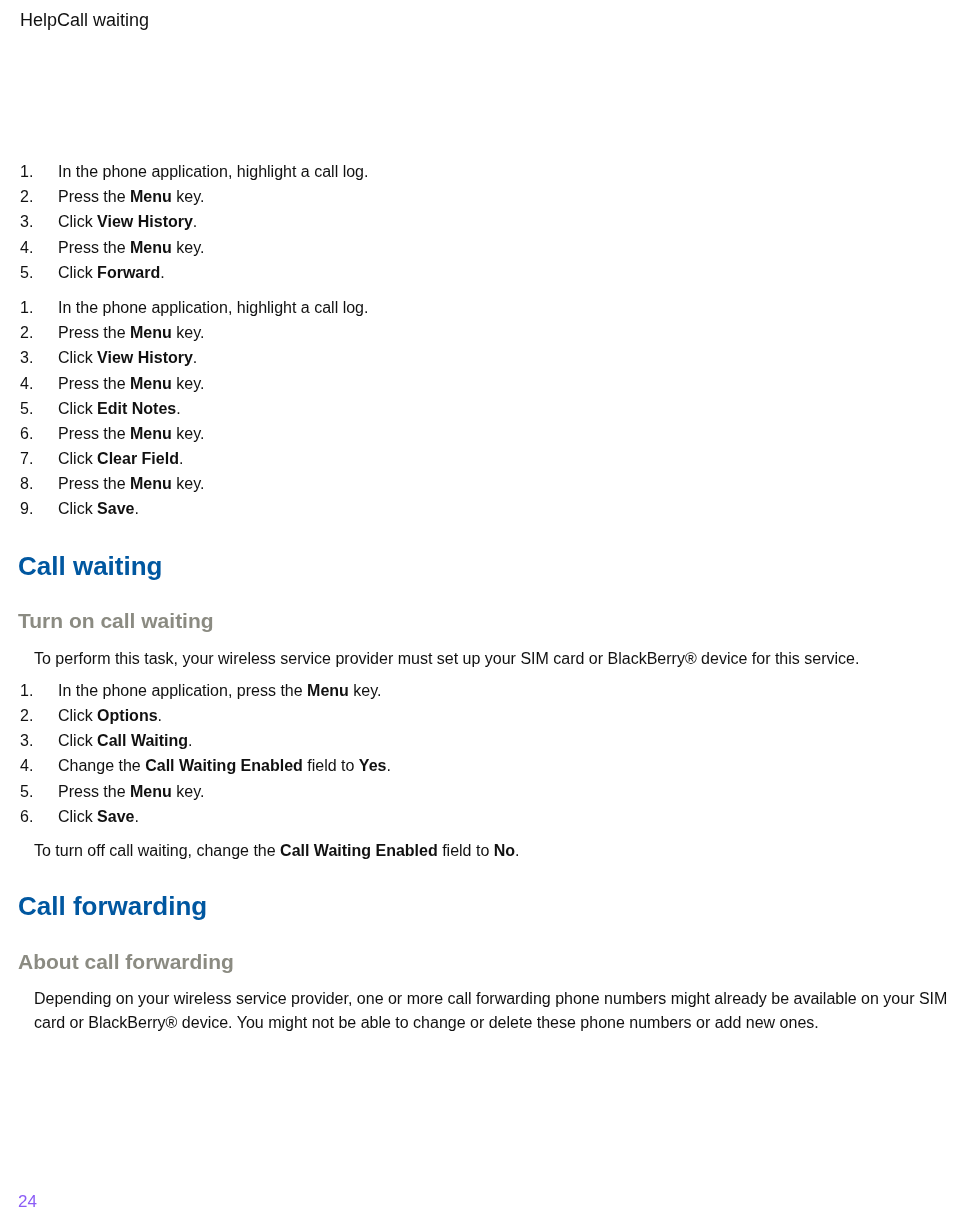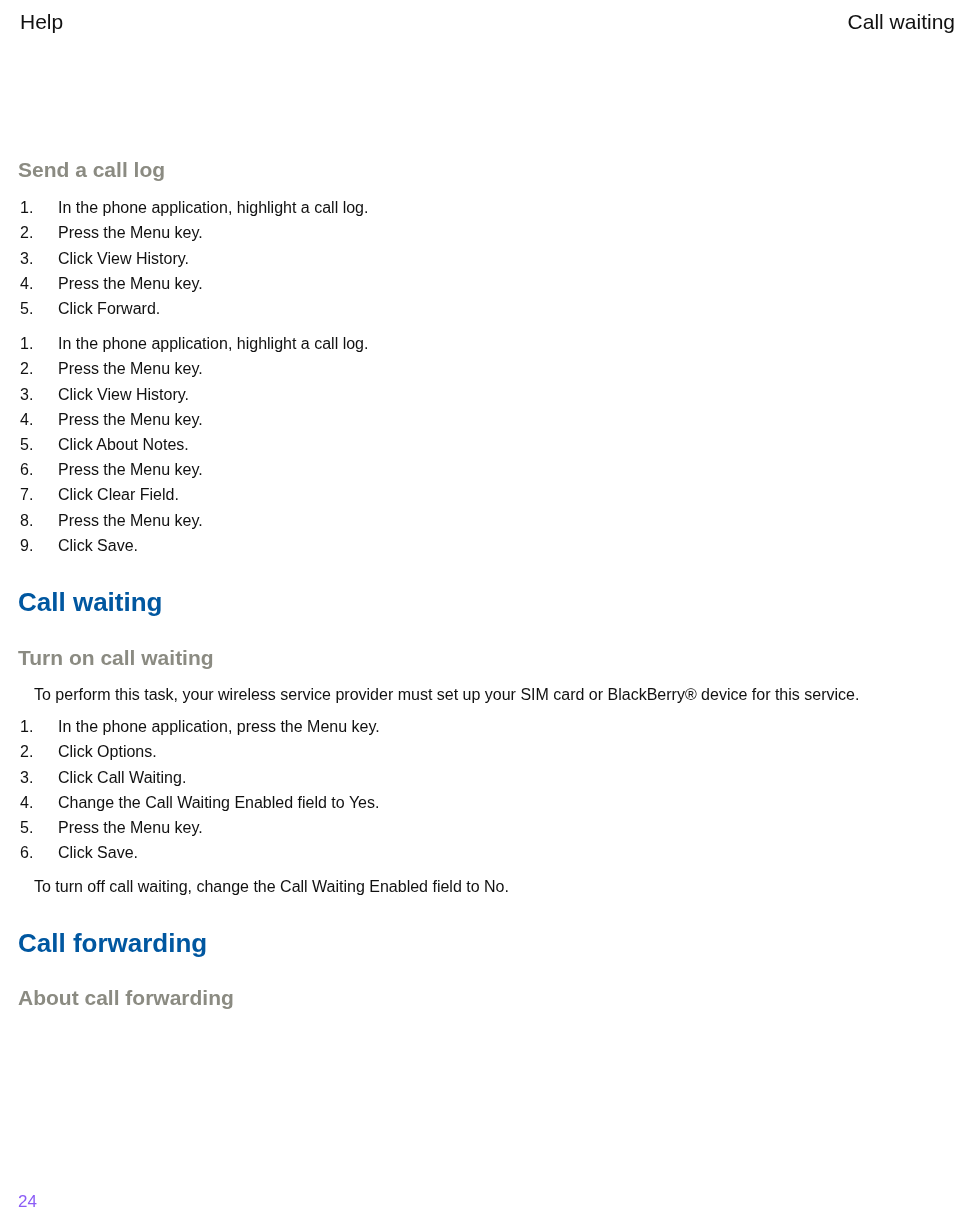--- a/index.html
+++ b/index.html
@@ -17,26 +17,24 @@
     box-sizing: border-box;
   }
   .page {
     position: absolute;
     inset: 0;
     padding: 10px 18px 10px 18px;
     box-sizing: border-box;
   }
   .header {
     display: flex;
-    justify-content: space-between;
     align-items: baseline;
-    font-size: 21px;
+    font-size: 18px;
     color: #111;
     padding: 0 2px 0 2px;
-    gap: 48px;
   }
   .content {
     padding-top: 122px;
   }
   .h2 {
     font-size: 21px;
     font-weight: 700;
     color: #8b8b82;
     margin: 0 0 12px 0;
     line-height: 1.3;
@@ -70,56 +68,55 @@
     line-height: 1.45;
     padding: 1px 0 1px 18px;
   }
   ol.steps > li::before {
     content: counter(step) ".";
     position: absolute;
     left: -20px;
     width: 28px;
     text-align: left;
   }
-  .b { font-weight: 400; }
+  .b { font-weight: 700; }
   .footer {
     position: absolute;
     bottom: 16px;
     left: 18px;
     font-size: 17px;
     color: #8b5cf6;
   }
 </style>
 </head>
 <body>
 
 <div class="page">
 
   <div class="header">
     <span>Help</span>
     <span>Call waiting</span>
   </div>
 
   <div class="content">
 
-    <div class="h2">Send a call log</div>
     <ol class="steps">
       <li><span>In the phone application, highlight a call log.</span></li>
       <li><span>Press the </span><span class="b">Menu</span><span> key.</span></li>
       <li><span>Click </span><span class="b">View History</span><span>.</span></li>
       <li><span>Press the </span><span class="b">Menu</span><span> key.</span></li>
       <li><span>Click </span><span class="b">Forward</span><span>.</span></li>
     </ol>
 
     <ol class="steps">
       <li><span>In the phone application, highlight a call log.</span></li>
       <li><span>Press the </span><span class="b">Menu</span><span> key.</span></li>
       <li><span>Click </span><span class="b">View History</span><span>.</span></li>
       <li><span>Press the </span><span class="b">Menu</span><span> key.</span></li>
-      <li><span>Click </span><span class="b">About Notes</span><span>.</span></li>
+      <li><span>Click </span><span class="b">Edit Notes</span><span>.</span></li>
       <li><span>Press the </span><span class="b">Menu</span><span> key.</span></li>
       <li><span>Click </span><span class="b">Clear Field</span><span>.</span></li>
       <li><span>Press the </span><span class="b">Menu</span><span> key.</span></li>
       <li><span>Click </span><span class="b">Save</span><span>.</span></li>
     </ol>
 
     <div class="h1">Call waiting</div>
     <div class="h2">Turn on call waiting</div>
     <p class="body-text">To perform this task, your wireless service provider must set up your SIM card or BlackBerry® device for this service.</p>
     <ol class="steps">
@@ -129,18 +126,19 @@
       <li><span>Change the </span><span class="b">Call Waiting Enabled</span><span> field to </span><span class="b">Yes</span><span>.</span></li>
       <li><span>Press the </span><span class="b">Menu</span><span> key.</span></li>
       <li><span>Click </span><span class="b">Save</span><span>.</span></li>
     </ol>
     <p class="body-text">
       <span>To turn off call waiting, change the </span><span class="b">Call Waiting Enabled</span><span> field to </span><span class="b">No</span><span>.</span>
     </p>
 
     <div class="h1">Call forwarding</div>
     <div class="h2">About call forwarding</div>
+    <p class="body-text">Depending on your wireless service provider, one or more call forwarding phone numbers might already be available on your SIM card or BlackBerry® device. You might not be able to change or delete these phone numbers or add new ones.</p>
 
   </div>
 
   <div class="footer">24</div>
 
 </div>
 
 </body></html>

